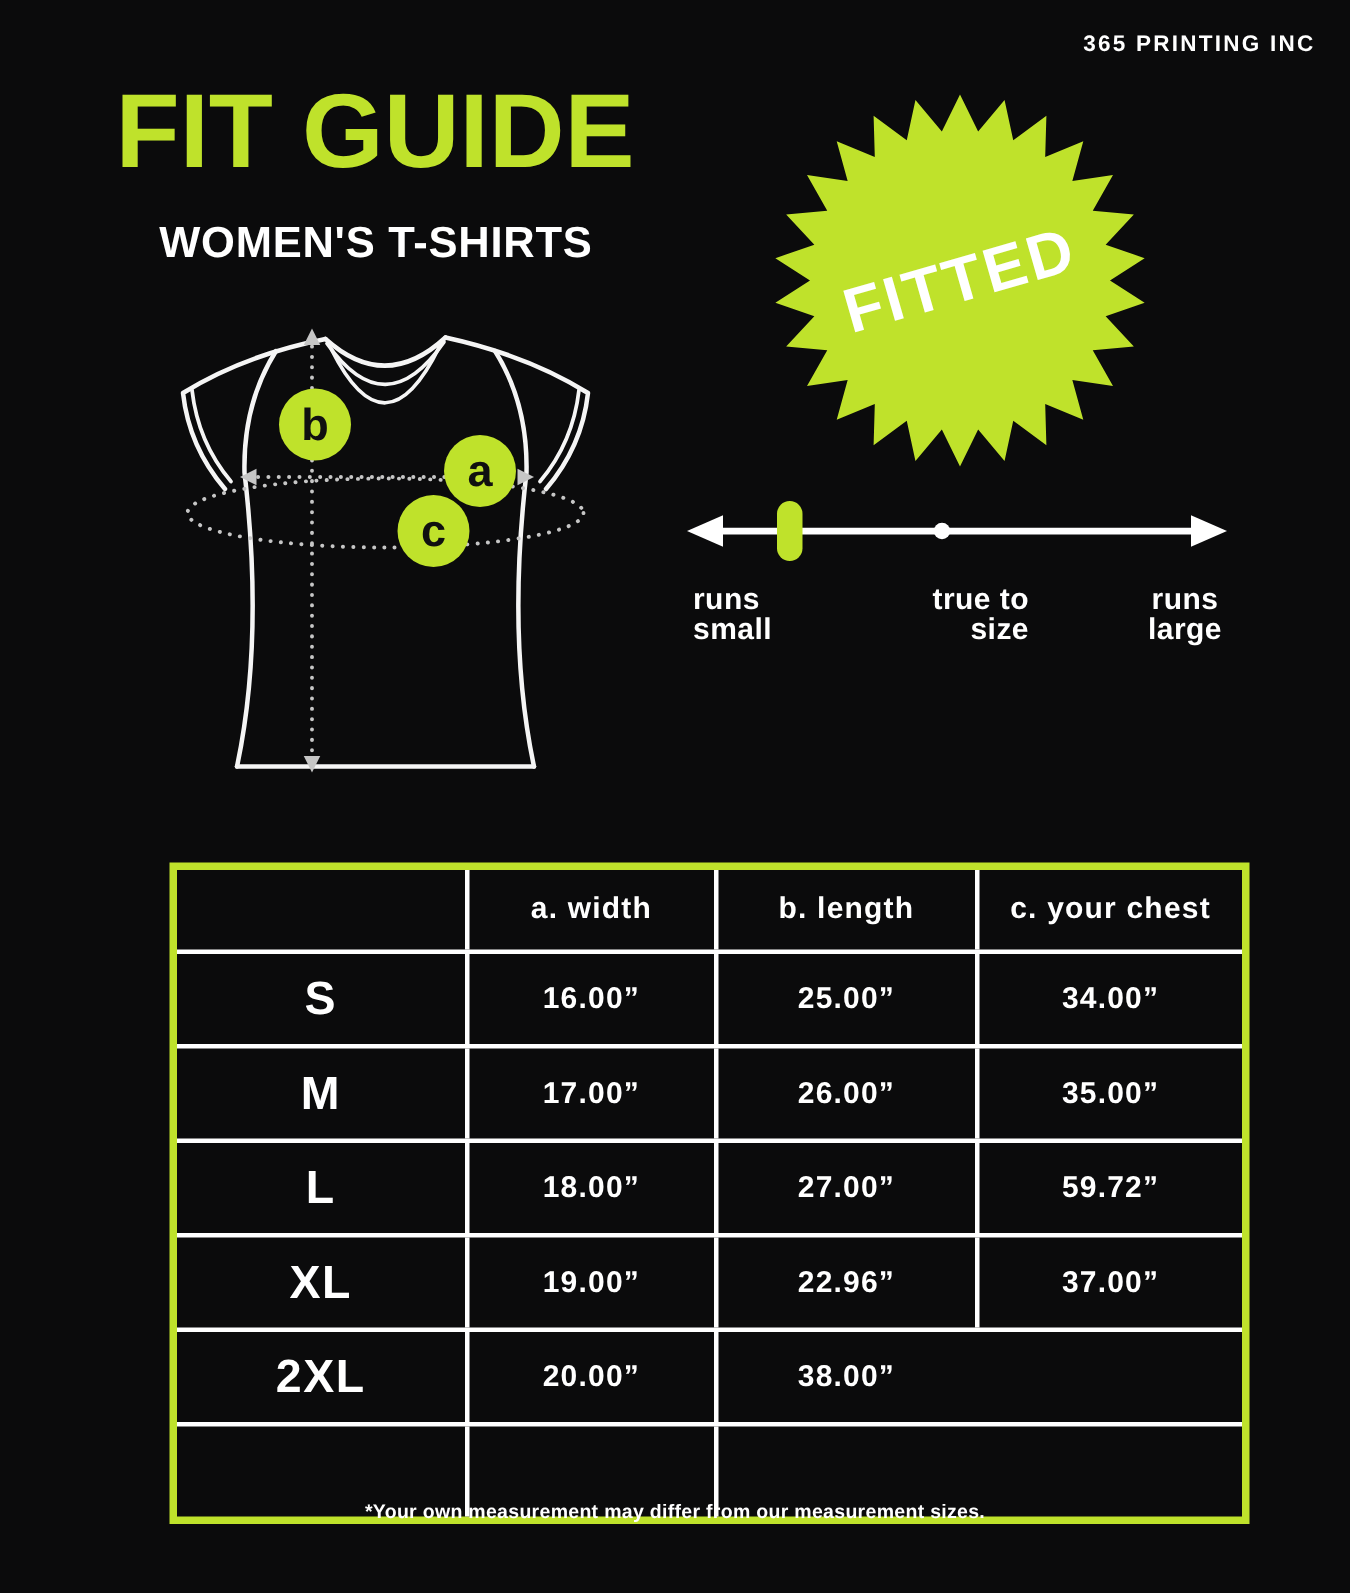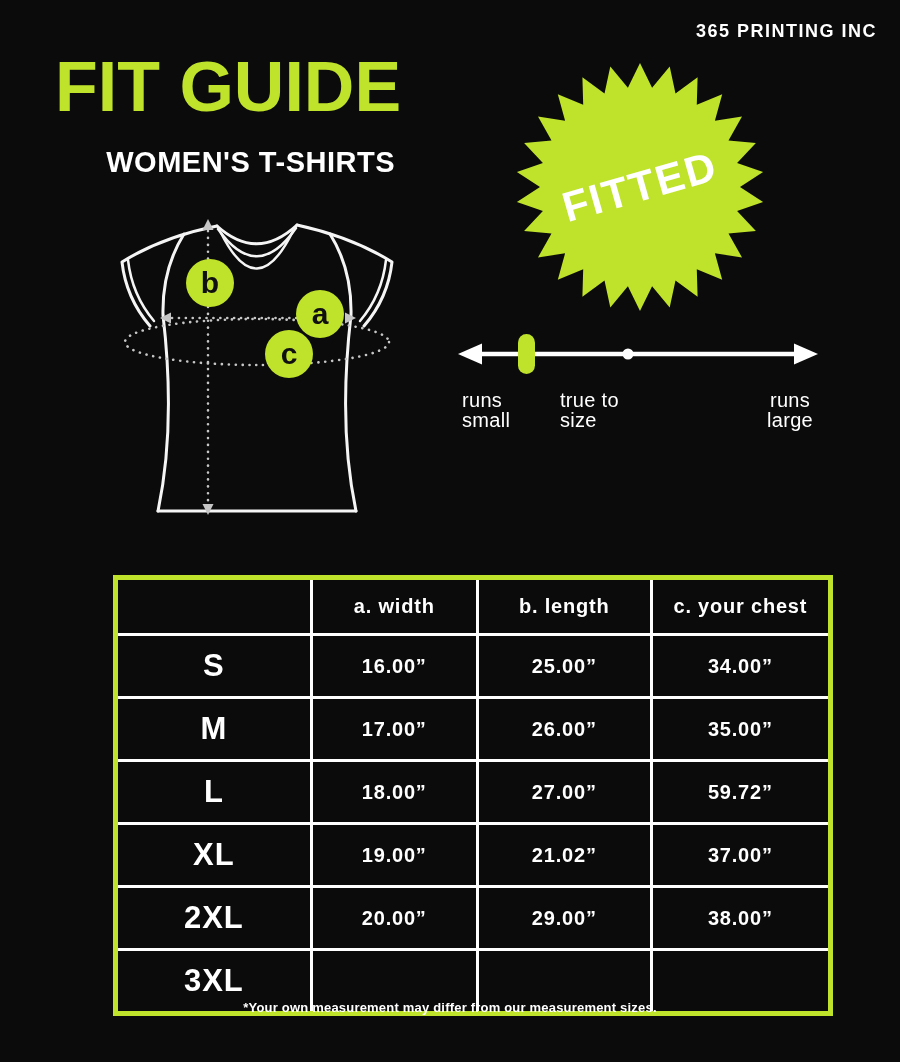--- a/index.html
+++ b/index.html
@@ -8,47 +8,47 @@
     --fg:#ffffff;
   }
   html,body{margin:0;padding:0;background:#000;}
   .page{
     position:relative;width:900px;height:1062px;overflow:hidden;
     background:var(--bg);color:var(--fg);
     font-family:"Liberation Sans","DejaVu Sans",sans-serif;
   }
   .brand{
     position:absolute;top:21px;right:23px;
-    font-size:18px;font-weight:bold;letter-spacing:1.5px;white-space:nowrap;
+    font-size:15px;font-weight:bold;letter-spacing:1.5px;white-space:nowrap;
   }
   .title-block{position:absolute;left:55px;top:52px;width:340px;}
   .title{
     font-size:70px;font-weight:bold;line-height:1;color:var(--accent);
-    letter-spacing:0px;white-space:nowrap;
+    letter-spacing:0px;white-space:nowrap;margin-left:22px;
   }
   .subtitle{
     text-align:right;font-size:29px;font-weight:bold;margin-top:24px;
     letter-spacing:0.5px;white-space:nowrap;
   }
   .shirt-svg{position:absolute;left:100px;top:205px;}
   .star-svg{position:absolute;left:510px;top:57px;}
   .starpoly{fill:var(--accent);}
   .star-label{
     position:absolute;left:510px;top:57px;width:260px;height:260px;
     display:flex;align-items:center;justify-content:center;
     transform:rotate(-16deg);
     font-size:42px;font-weight:bold;letter-spacing:2px;color:#fff;
   }
   .scale-svg{position:absolute;left:457px;top:333px;}
   .scale-label{
-    position:absolute;top:390px;font-size:20px;font-weight:normal;
+    position:absolute;top:390px;font-size:20px;font-weight:bold;
     line-height:1.02;letter-spacing:0.3px;
   }
   .scale-label.left{left:462px;text-align:left;}
-  .scale-label.center{left:560px;width:146px;text-align:left;}
+  .scale-label.center{left:540px;width:146px;text-align:right;}
   .scale-label.right{left:729px;width:122px;text-align:center;}
 
   .size-table{
     position:absolute;left:113px;top:575px;width:720px;
     border:5px solid var(--accent);box-sizing:border-box;
     background:var(--bg);
   }
   .tr{
     display:grid;grid-template-columns:27% 23.4% 24.5% 25.1%;
     height:60px;border-top:3px solid #fff;
@@ -163,31 +163,29 @@
     </div>
     <div class="tr">
       <div class="td size-cell">L</div>
       <div class="td">18.00”</div>
       <div class="td">27.00”</div>
       <div class="td">59.72”</div>
     </div>
     <div class="tr">
       <div class="td size-cell">XL</div>
       <div class="td">19.00”</div>
-      <div class="td">21.02”</div>
+      <div class="td">22.96”</div>
       <div class="td">37.00”</div>
     </div>
     <div class="tr">
       <div class="td size-cell">2XL</div>
       <div class="td">20.00”</div>
-      <div class="td">29.00”</div>
       <div class="td">38.00”</div>
     </div>
     <div class="tr">
-      <div class="td size-cell">3XL</div>
       <div class="td"></div>
       <div class="td"></div>
       <div class="td"></div>
     </div>
   </div>
 
   <div class="footnote">*Your own measurement may differ from our measurement sizes.</div>
 
 </div>
 

